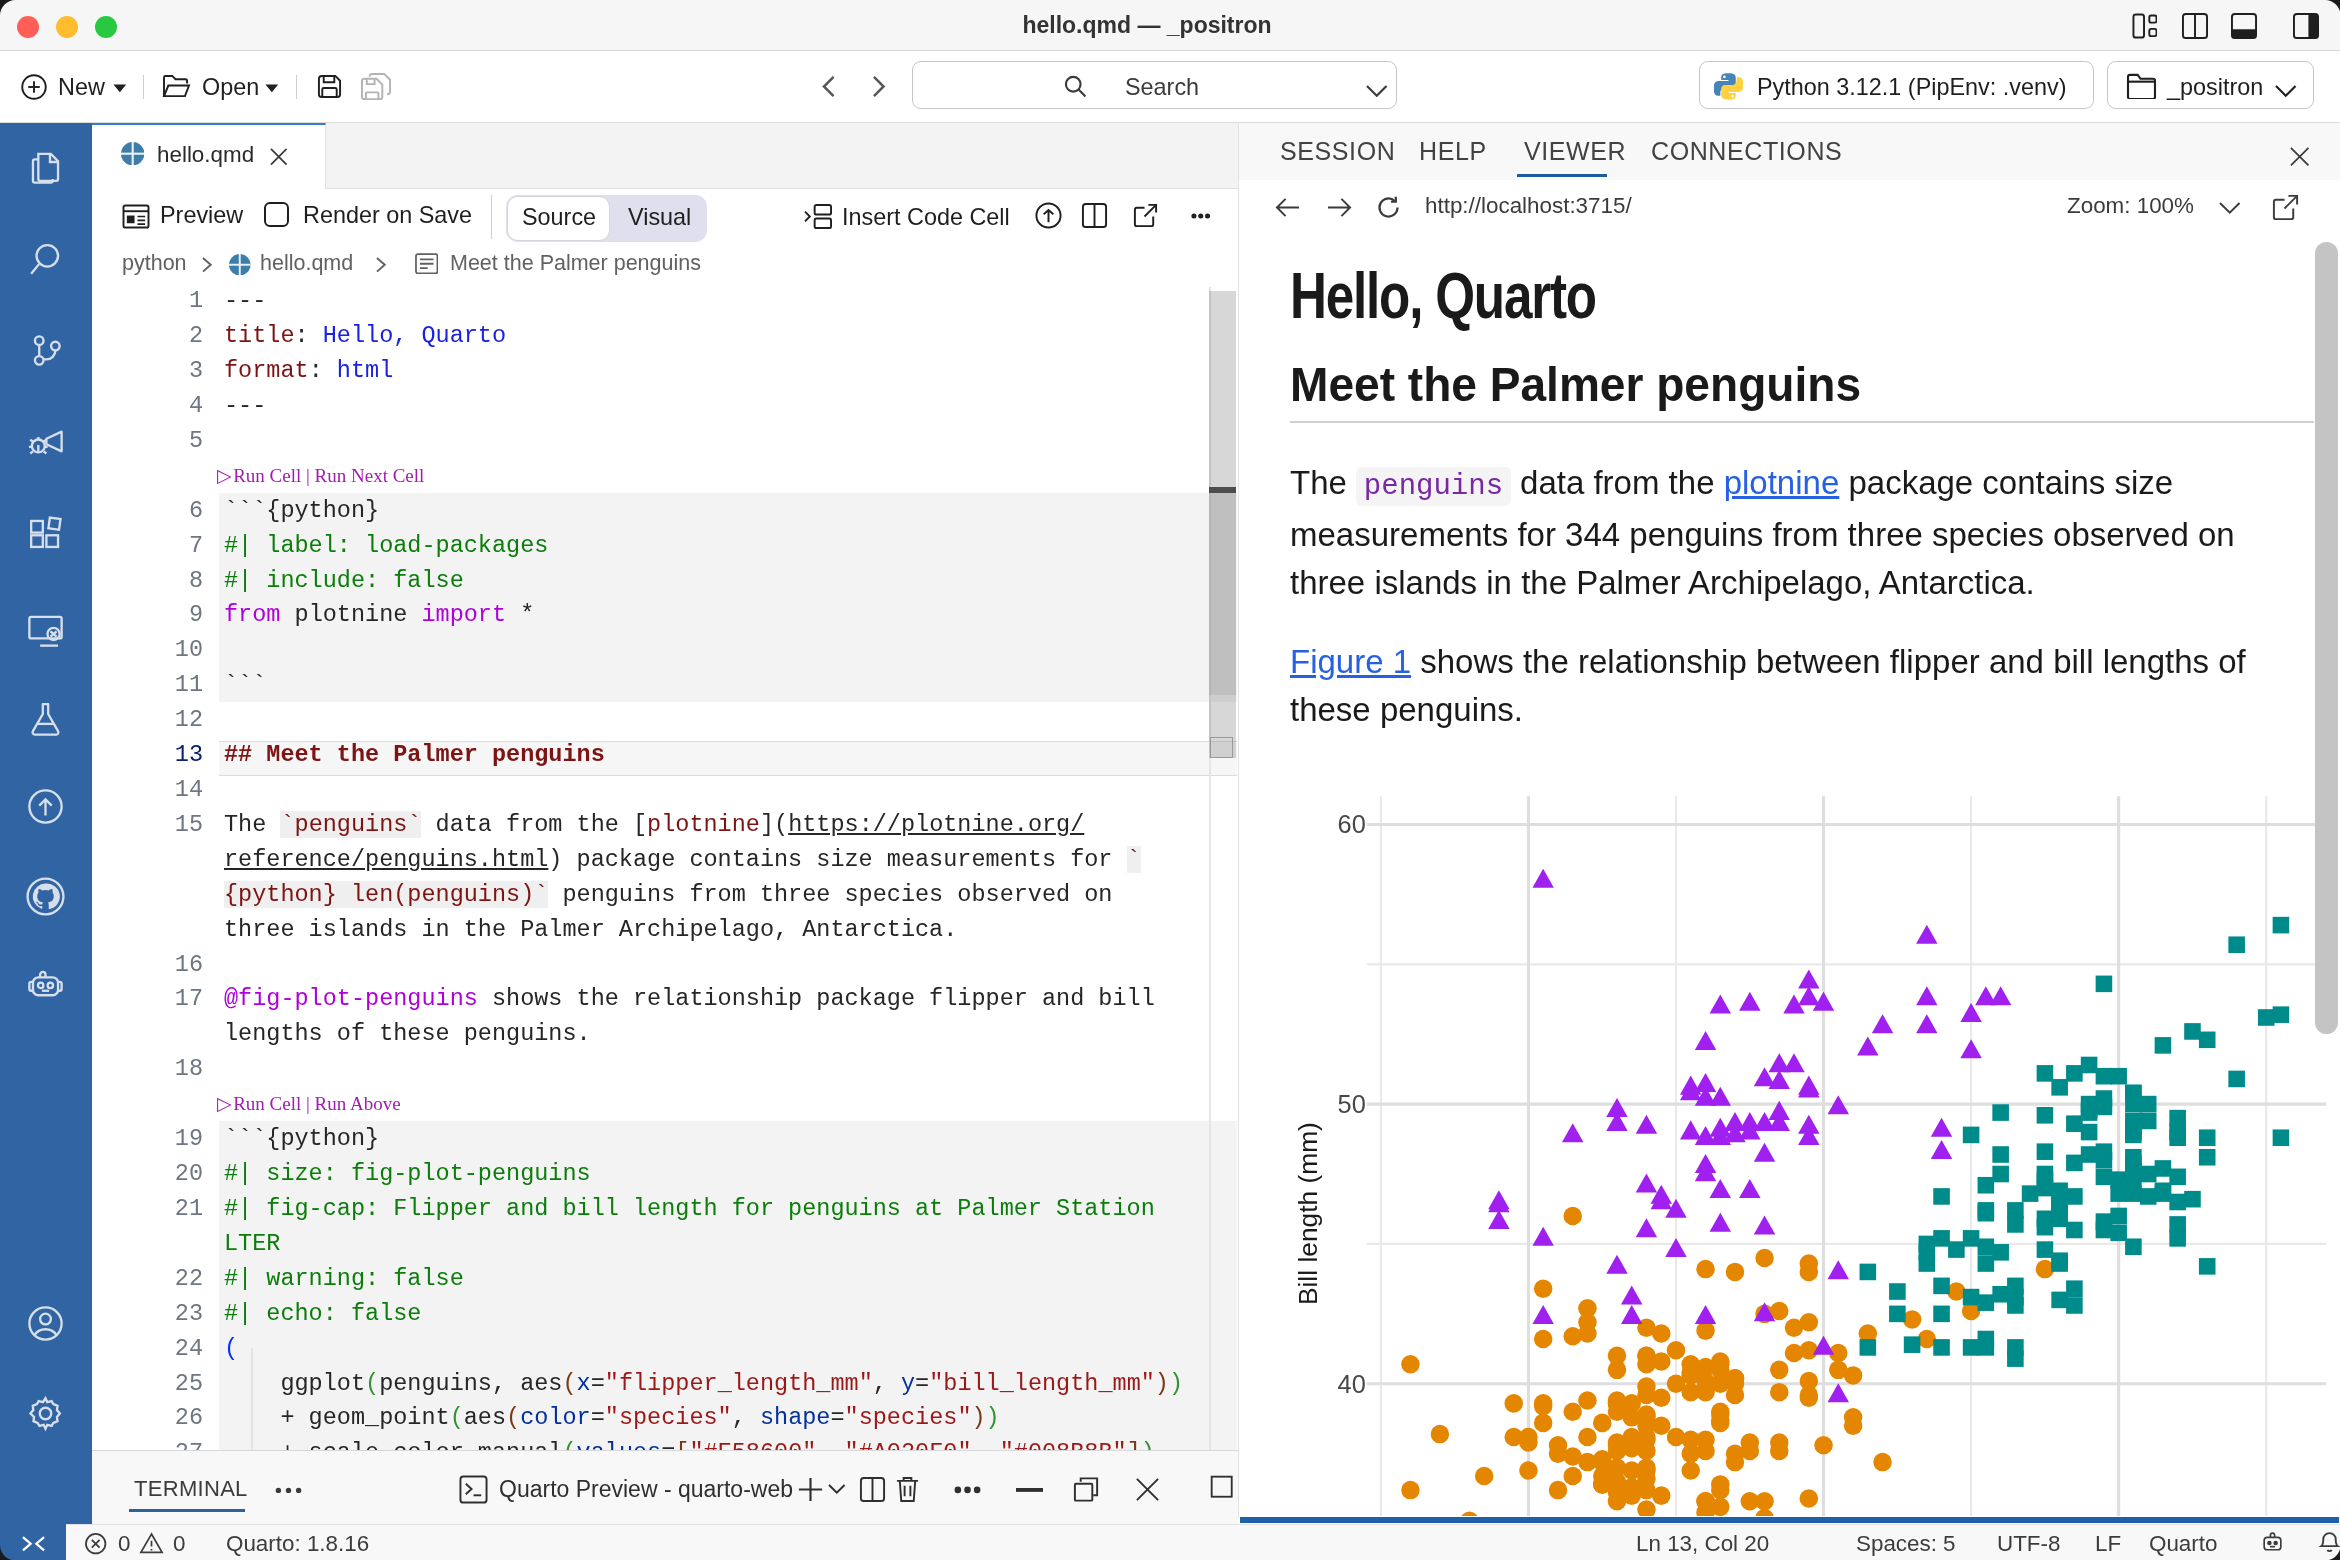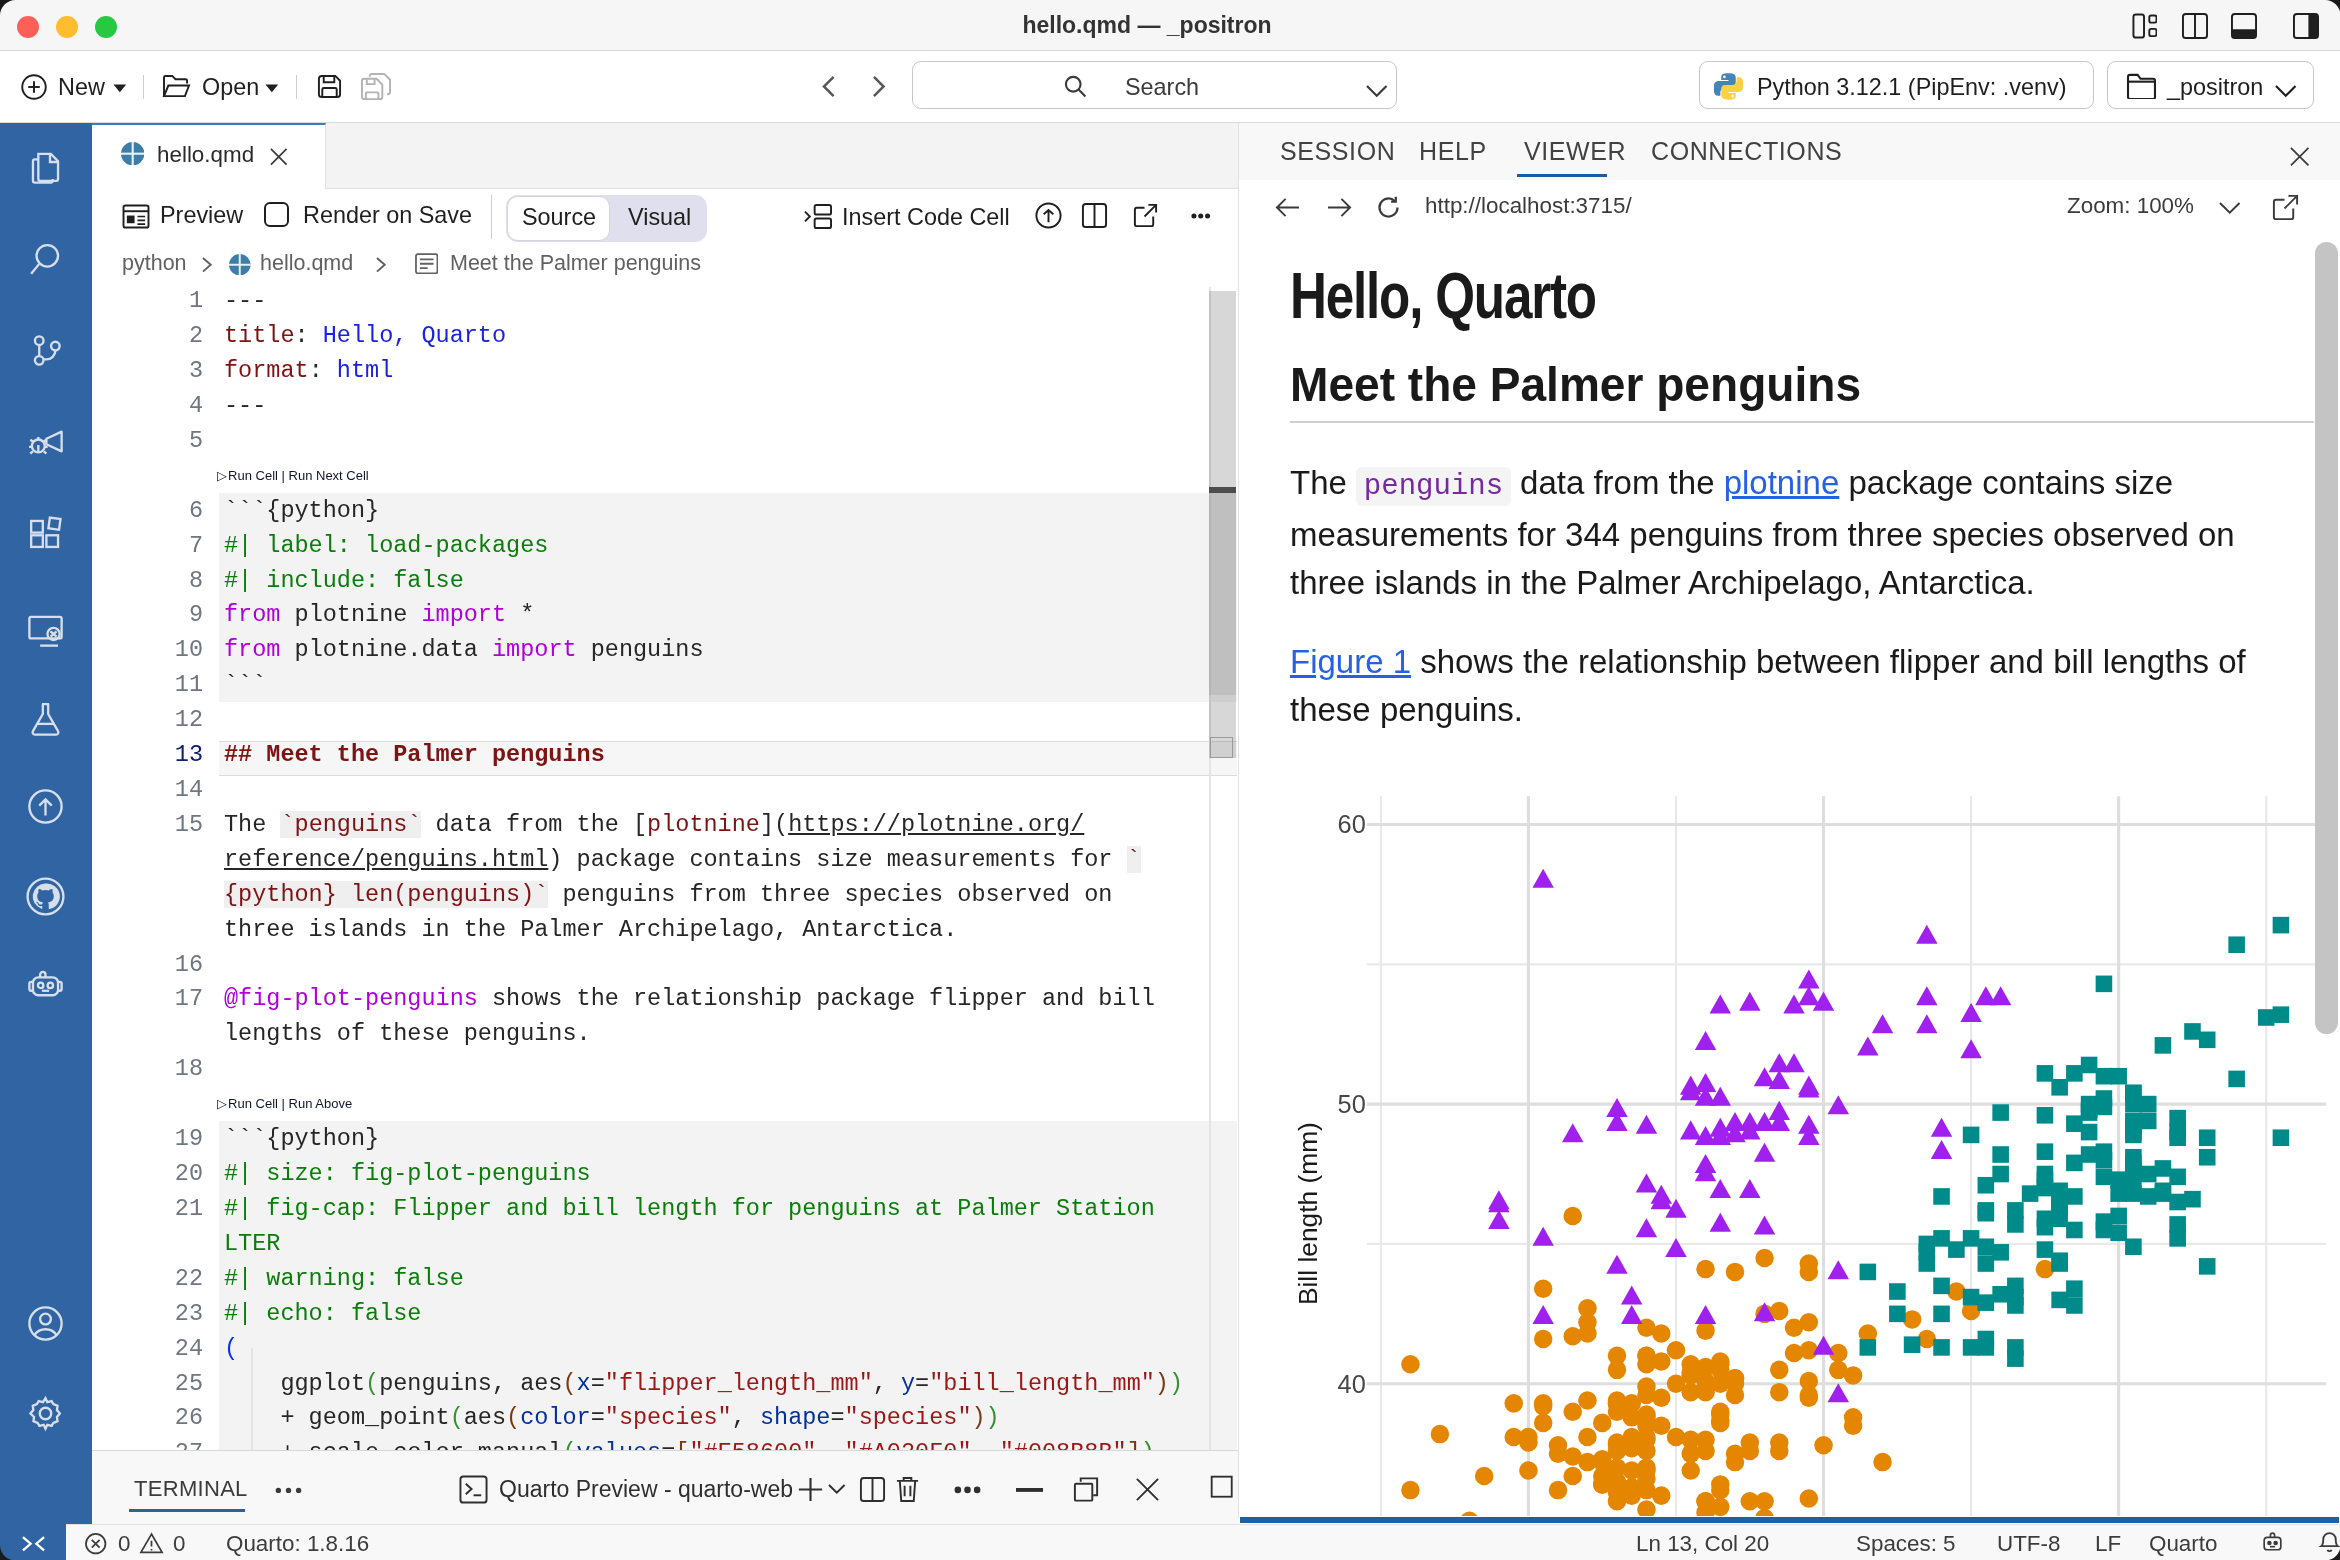--- a/index.html
+++ b/index.html
@@ -21,21 +21,21 @@
 #tab1{left:0;top:0;width:234px;height:66px;background:#fff;border-top:2.9px solid #3a7bc8;border-right:1px solid #e0e0e0}
 #tab1 .lbl{left:65px;top:0;height:63px;line-height:60px;font-size:22.4px;color:#2a2a2a}
 
 #edtoolbar{left:92px;top:189px;width:1146px;height:55px;background:#fff}
 #breadcrumb{left:92px;top:244px;width:1146px;height:41px;background:#fff;font-size:21.5px;color:#616161}
 
 #code{left:92px;top:287px;width:1146px;height:1163px;background:#fff;overflow:hidden;font-family:"Liberation Mono",monospace;font-size:23.5px}
 .cellbg{left:127px;top:0;width:1018px;background:#f3f3f3}
 .row{position:absolute;left:132px;white-space:pre;height:35px;line-height:35px}
 .ln{position:absolute;width:78px;left:33px;text-align:right;color:#6e7681;height:35px;line-height:35px}
-.runcell{position:absolute;left:125px;color:#0f172a;font-family:Liberation Sans, sans-serif;font-size:13px;height:35px;line-height:35px}
+.runcell{position:absolute;left:125px;color:#a21caf;font-family:Liberation Serif, serif;font-size:19px;height:35px;line-height:35px}
 .mar{color:#7e1313}.marb{color:#7e1313;background:#efefef}.grn{color:#0a7d0a}.pur{color:#af00db}
 .blu{color:#1a22e0}.nav{color:#04309c}.str{color:#9c1717}.blk{color:#262626}
 .pg{color:#319331}.pb{color:#7b3814}.p1{color:#0431fa}
 .und{text-decoration:underline}
 
 #termbar{left:92px;top:1450px;width:1146px;height:74px;background:#f8f8f8;border-top:1.5px solid #d8d8d8}
 
 #statusbar{left:0;top:1524px;width:2341px;height:36px;background:#f8f8f8;border-top:1px solid #e2e2e2;font-size:22.4px;color:#3c3c3c}
 
 #rightpane{left:1238px;top:123px;width:1103px;height:1395px;background:#fff;border-left:1px solid #e2e2e2}
@@ -324,21 +324,20 @@
   <div class="runcell" style="top:171px">▷ Run Cell | Run Next Cell</div>
   <div class="ln" style="top:206px">6</div>
     <div class="row" style="top:206px"><span class="blk">```{python}</span></div>
   <div class="ln" style="top:241px">7</div>
     <div class="row" style="top:241px"><span class="grn">#| label: load-packages</span></div>
   <div class="ln" style="top:276px">8</div>
     <div class="row" style="top:276px"><span class="grn">#| include: false</span></div>
   <div class="ln" style="top:310px">9</div>
     <div class="row" style="top:310px"><span class="pur">from</span><span class="blk"> plotnine </span><span class="pur">import</span><span class="blk"> *</span></div>
   <div class="ln" style="top:345px">10</div>
-    <div class="row" style="top:345px"><span class="pur">from</span><span class="blk"> plotnine.data </span><span class="pur">import</span><span class="blk"> penguins</span></div>
   <div class="ln" style="top:380px">11</div>
     <div class="row" style="top:380px"><span class="blk">```</span></div>
   <div class="ln" style="top:415px">12</div>
   <div class="ln" style="top:450px;color:#0b216f">13</div>
     <div class="row" style="top:450px;font-weight:bold"><span class="mar">## Meet the Palmer penguins</span></div>
   <div class="ln" style="top:485px">14</div>
   <div class="ln" style="top:520px">15</div>
     <div class="row" style="top:520px"><span class="blk">The </span><span class="marb">`penguins`</span><span class="blk"> data from the [</span><span class="mar">plotnine</span><span class="blk">](</span><span class="blk und">https://plotnine.org/</span></div>
   <div class="row" style="top:555px"><span class="blk und">reference/penguins.html</span><span class="blk">) package contains size measurements for </span><span class="marb">`</span></div>
   <div class="row" style="top:590px"><span class="marb">{python} len(penguins)`</span><span class="blk"> penguins from three species observed on</span></div>

